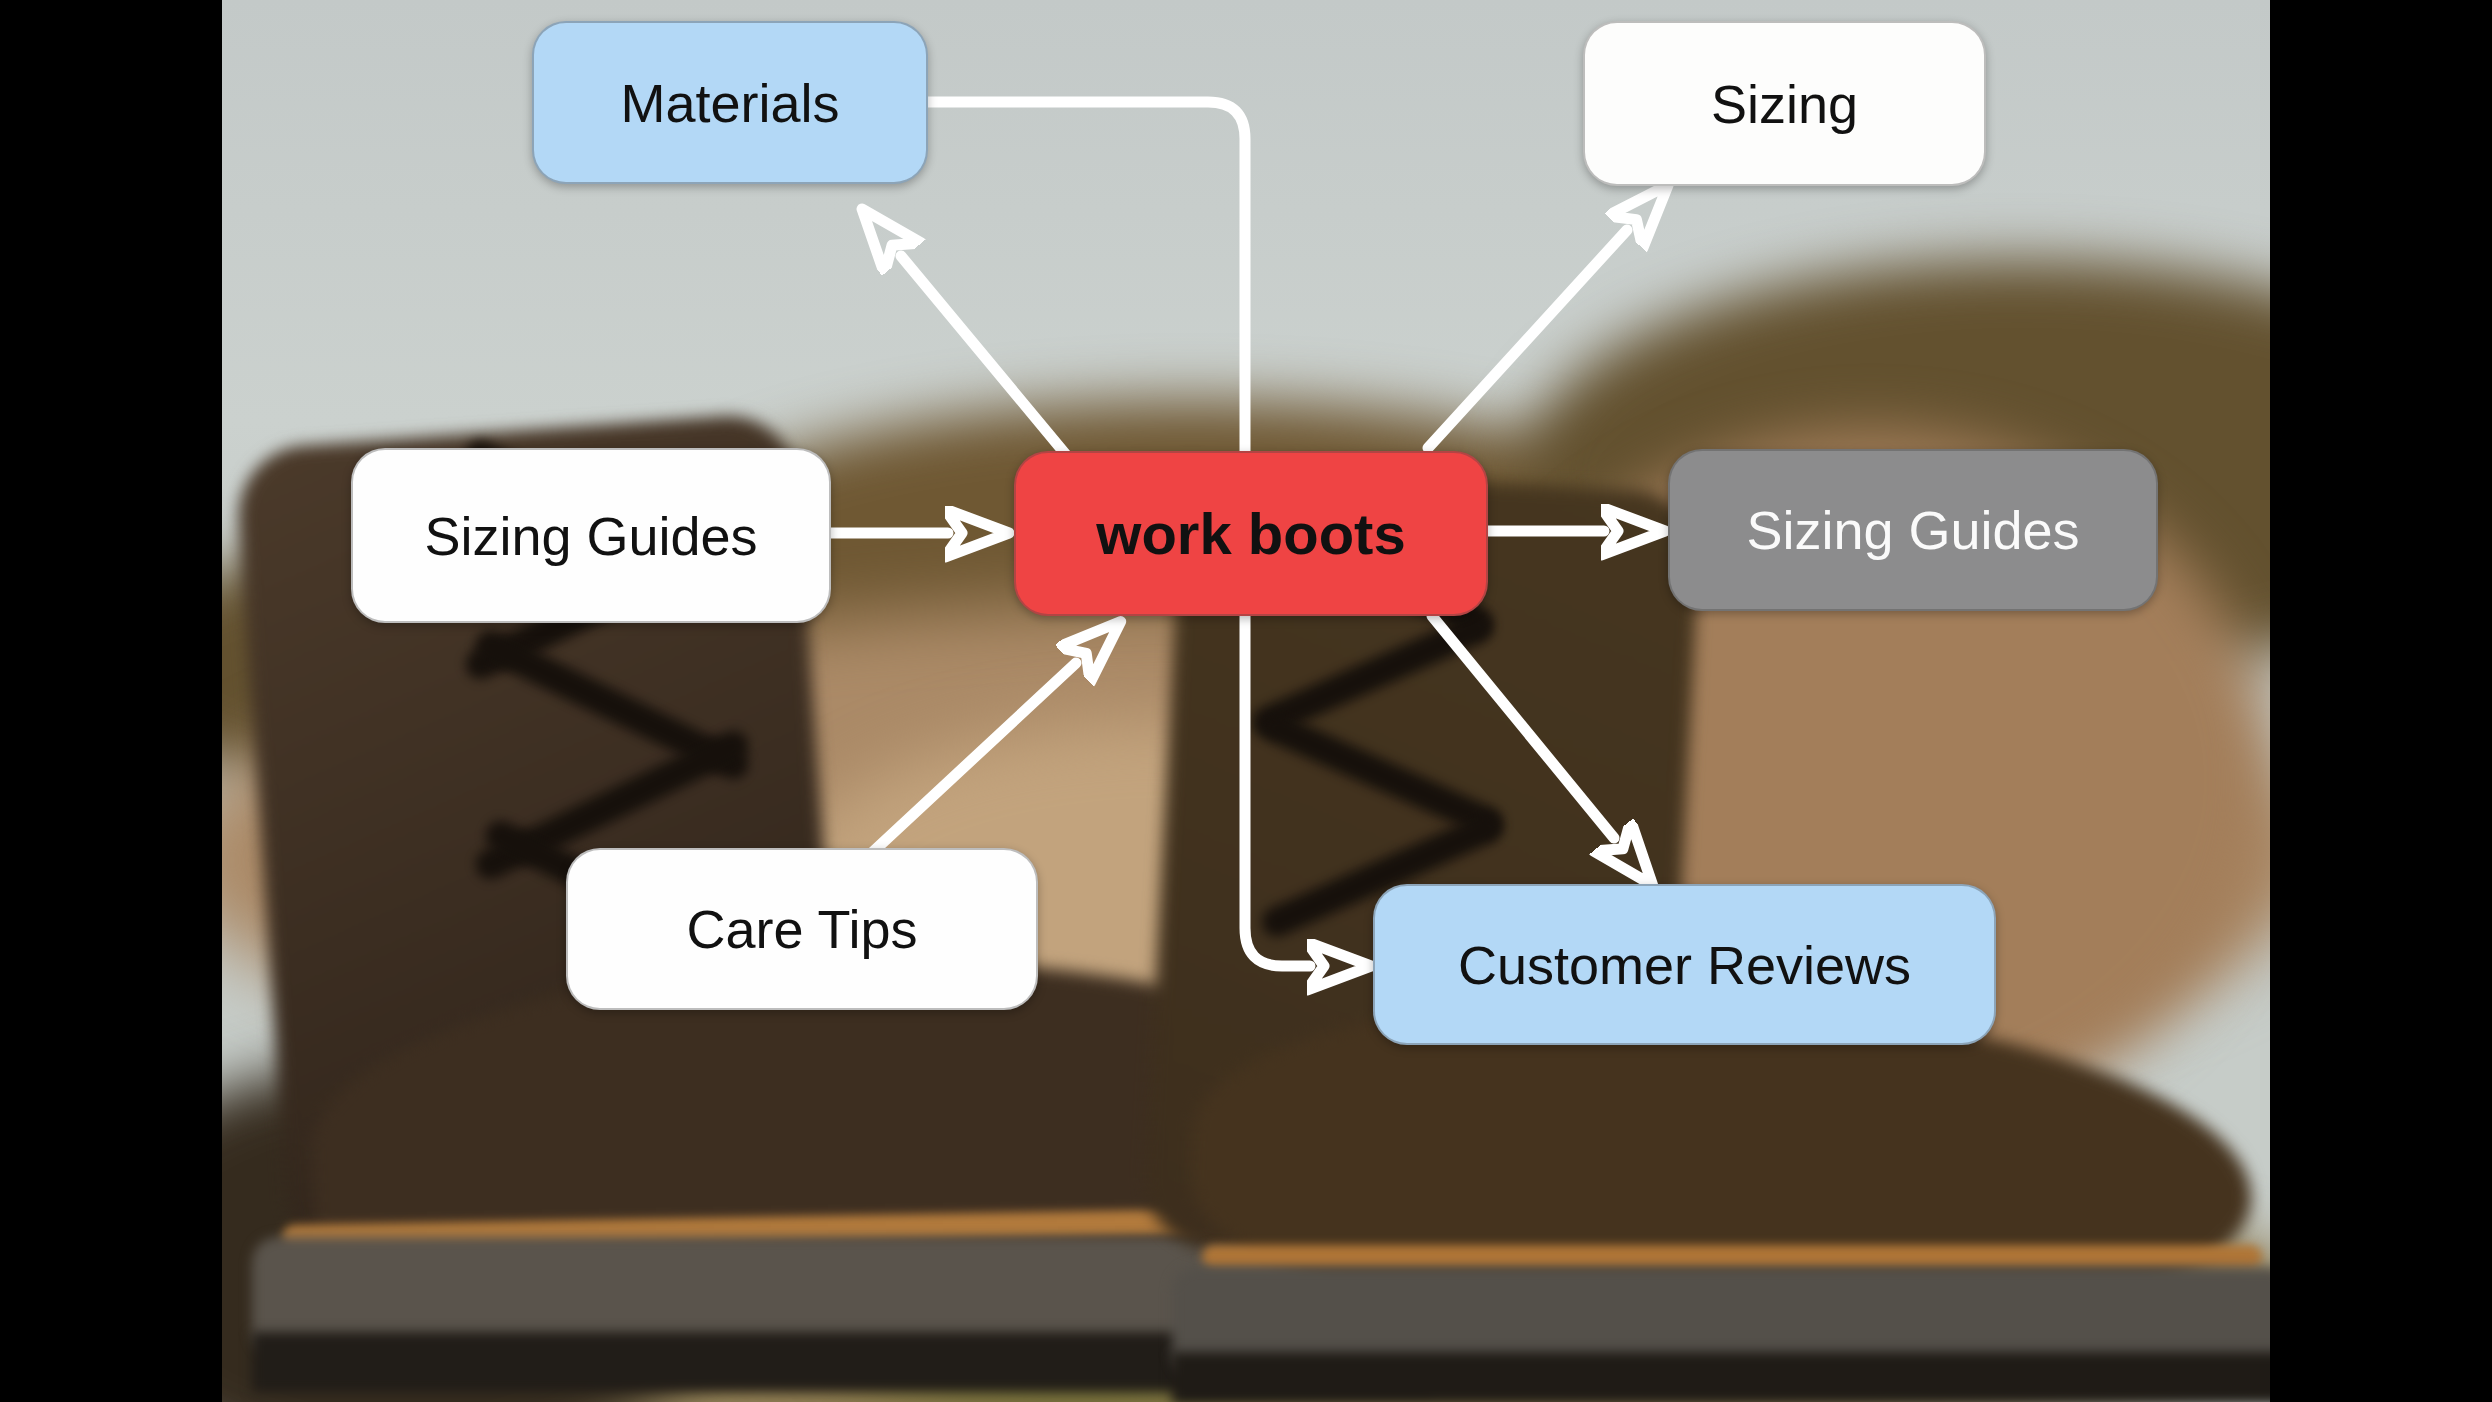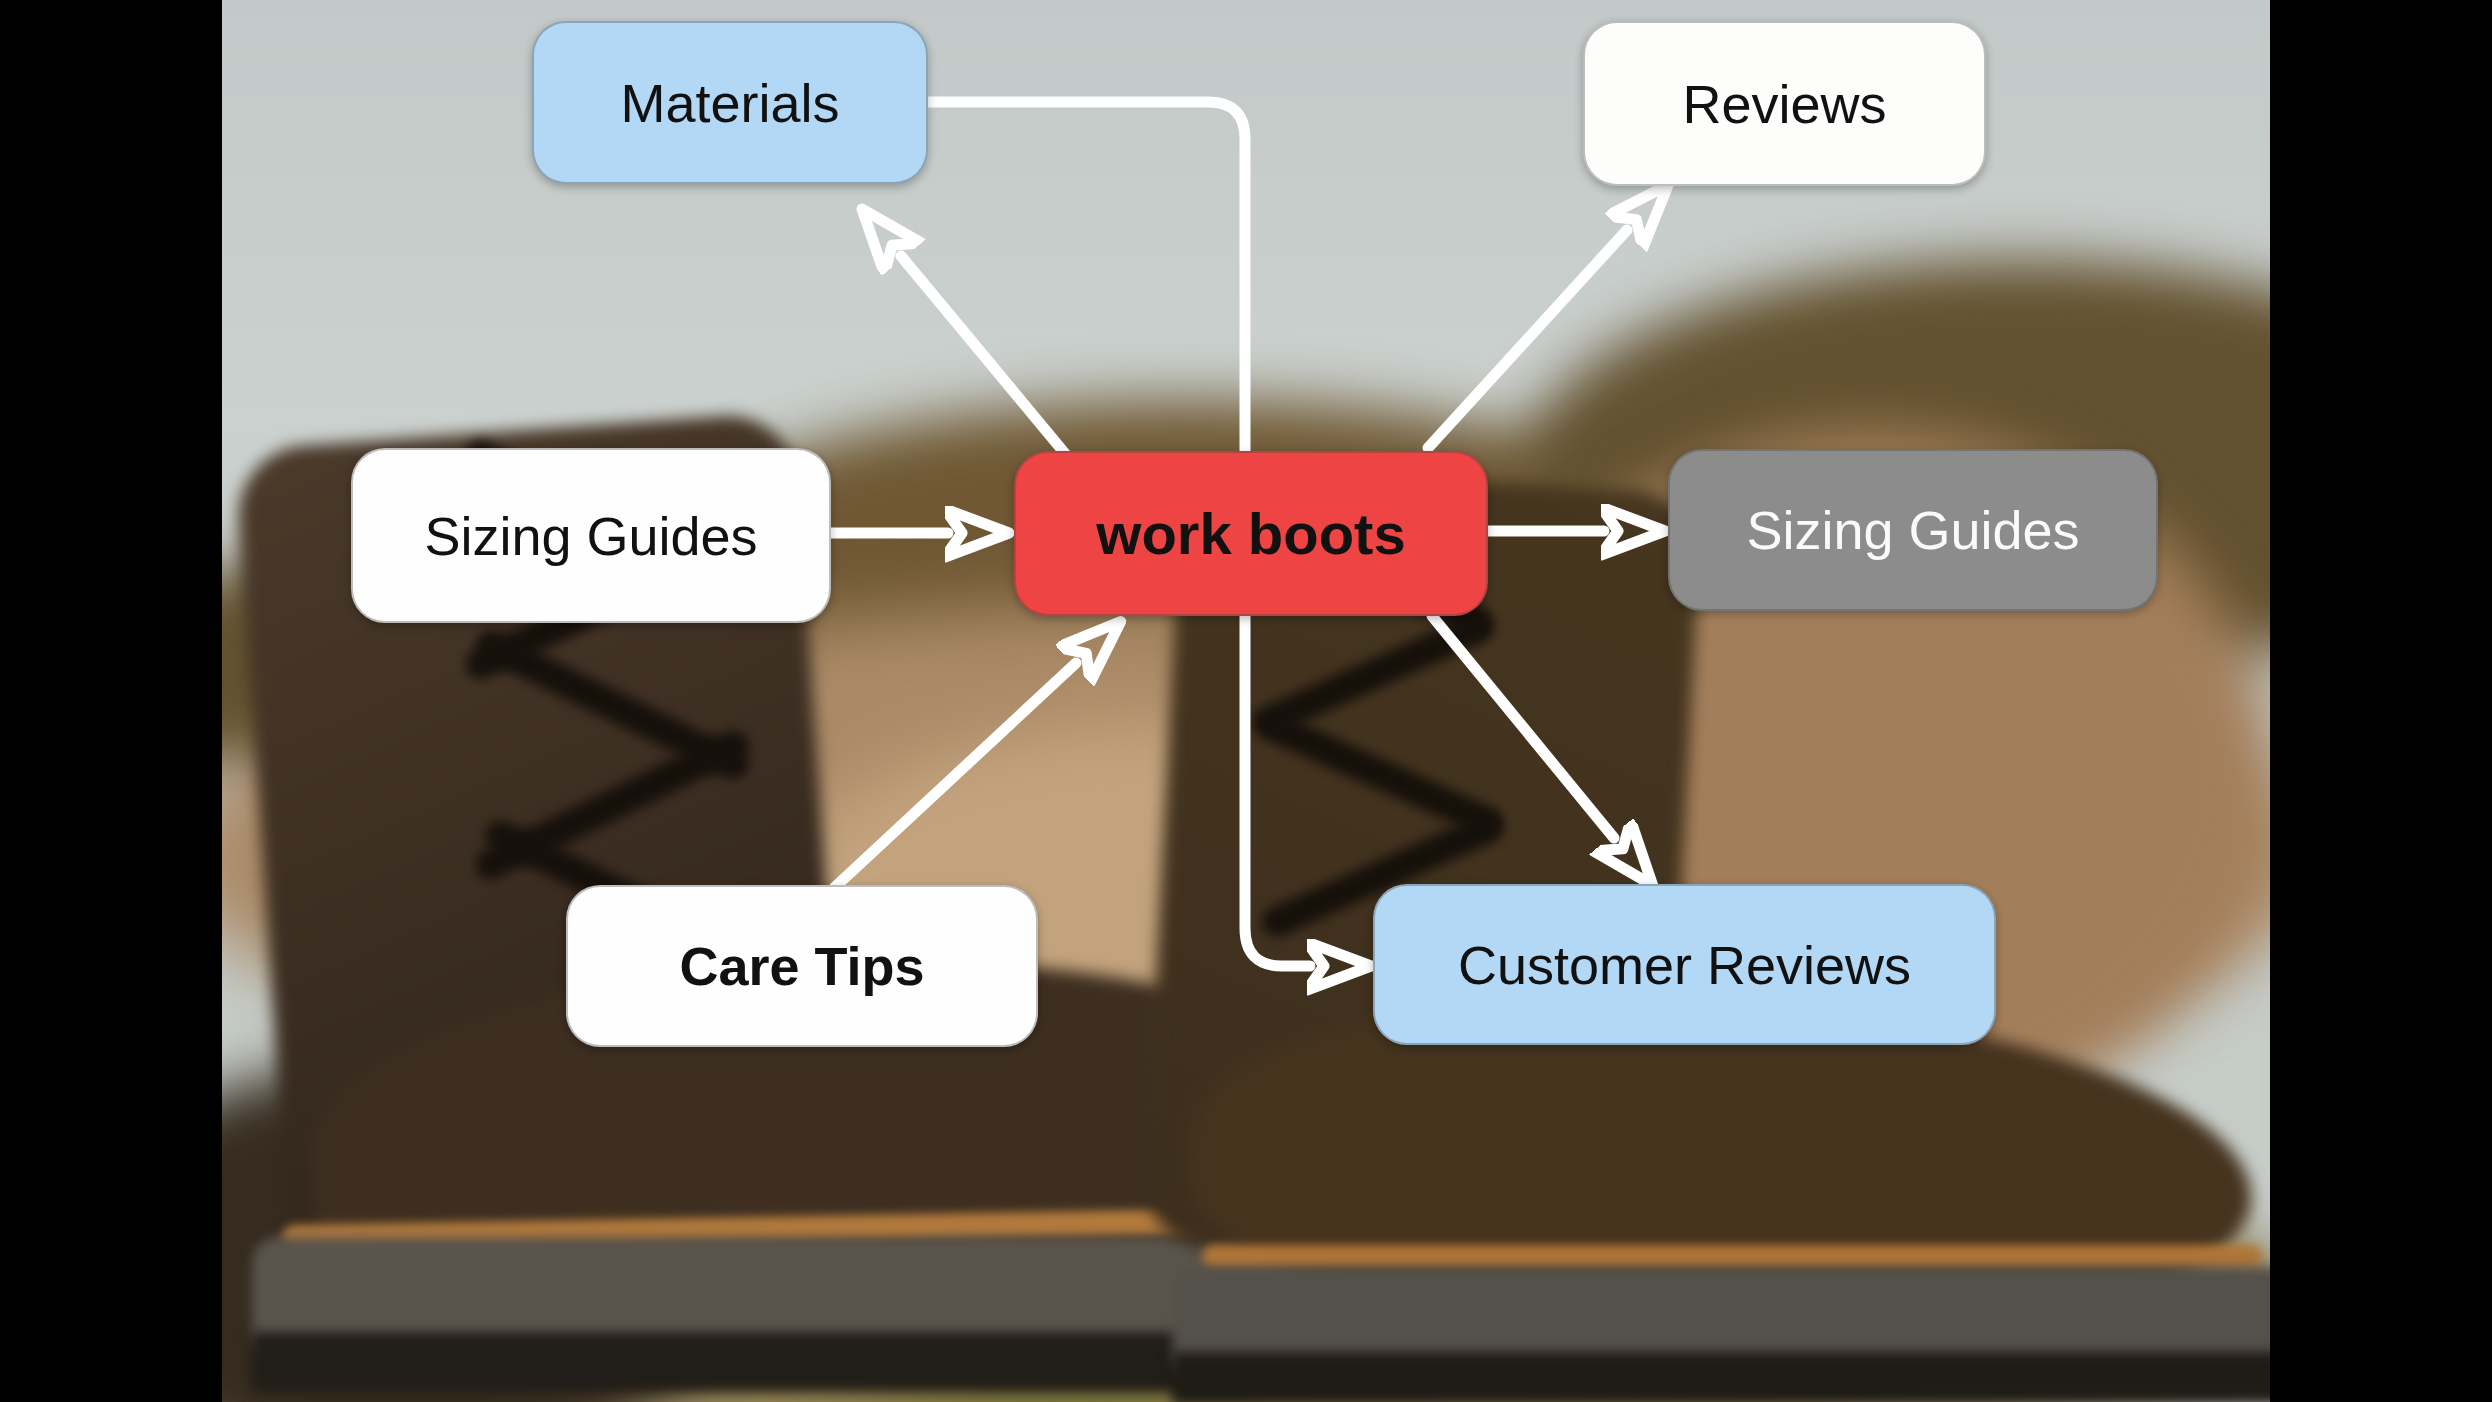--- a/index.html
+++ b/index.html
@@ -16,21 +16,21 @@
   .node{position:absolute;z-index:10;display:flex;align-items:center;justify-content:center;
         border-radius:34px;font-size:54px;color:#111;
         border:2px solid rgba(70,70,70,.35);
         box-shadow:0 3px 10px rgba(0,0,0,.28);}
   .node.bold{font-weight:700;font-size:58px;}
   .n-materials{left:532px;top:21px;width:392px;height:159px;}
   .n-styles{left:1583px;top:21px;width:399px;height:161px;}
   .n-sizing-left{left:351px;top:448px;width:476px;height:171px;}
   .n-work{left:1014px;top:451px;width:470px;height:161px;}
   .n-sizing-right{left:1668px;top:449px;width:486px;height:158px;}
-  .n-care{left:566px;top:885px;width:468px;height:158px;font-weight:bold;}
+  .n-care{left:566px;top:848px;width:468px;height:158px;}
   .n-customer{left:1373px;top:884px;width:619px;height:157px;}
 </style>
 </head>
 <body>
 
 <div class="stage">
 
   <div class="photo">
     <div class="blob soft" style="left:-120px;top:520px;width:950px;height:300px;background:#63512f;"></div>
     <div class="blob soft" style="left:420px;top:400px;width:1100px;height:330px;background:#6f5833;"></div>
@@ -77,21 +77,21 @@
     <path d="M 1428 448 L 1627 230" marker-end="url(#ah)"></path>
     <path d="M 834 888 L 1076 663" marker-end="url(#ah)"></path>
     <path d="M 1432 616 L 1614 838" marker-end="url(#ah)"></path>
   </svg>
 
   <div class="node n-materials" style="background: rgb(179, 216, 246);">
     <span>Materials</span>
   </div>
 
   <div class="node n-styles" style="background: rgb(253, 253, 252);">
-    <span>Reviews</span>
+    <span>Sizing</span>
   </div>
 
   <div class="node n-sizing-left" style="background: rgb(254, 254, 254);">
     <span>Sizing Guides</span>
   </div>
 
   <div class="node bold n-work" style="background: #ef4444;">
     <span>work boots</span>
   </div>
 

